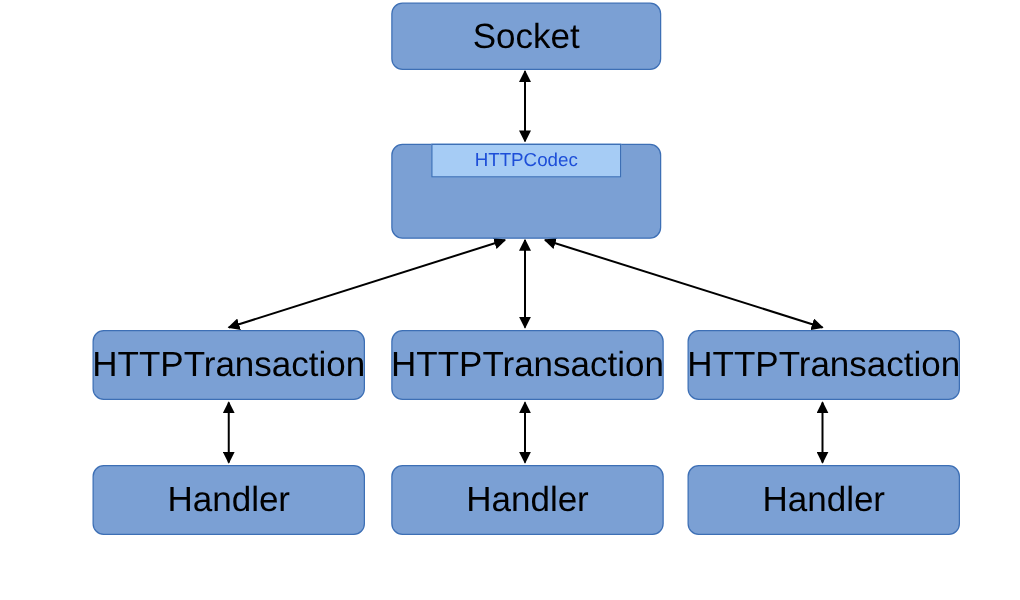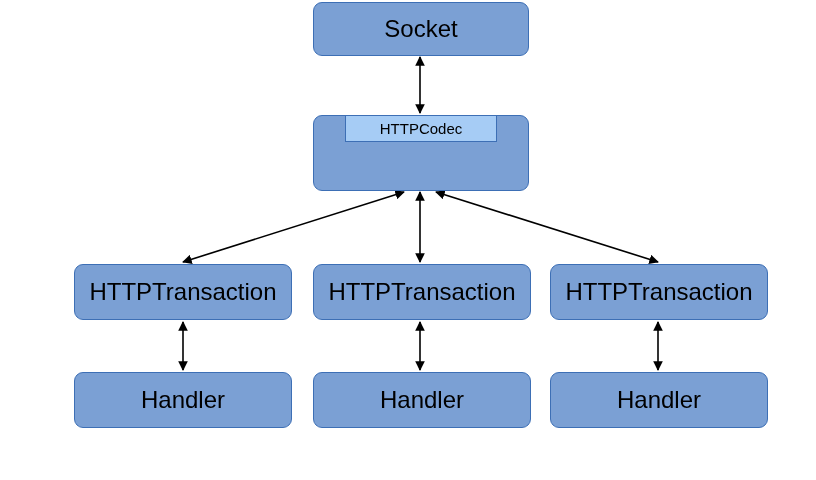--- a/index.html
+++ b/index.html
@@ -33,21 +33,21 @@
     background: #7ba0d4;
     border: 1px solid #3d6fb5;
     border-radius: 9px;
     display: flex;
     align-items: center;
     justify-content: center;
   }
   .node-label {
     color: #000000;
     font-family: "Liberation Sans", sans-serif;
-    font-size: 24px;
+    font-size: 28px;
     line-height: 1;
     white-space: nowrap;
   }
   .node-box.has-inner {
     flex-direction: column;
     align-items: center;
     justify-content: flex-start;
     padding-top: 0px;
   }
   .inner-box {
@@ -56,21 +56,21 @@
     border: 1px solid #3d6fb5;
     border-radius: 0;
     width: 152px;
     height: 27px;
     display: flex;
     align-items: center;
     justify-content: center;
     margin-top: -1px;
   }
   .inner-label {
-    color: #000000;
+    color: #1d4ed8;
     font-family: "Liberation Sans", sans-serif;
     font-size: 15px;
     line-height: 1;
     white-space: nowrap;
   }
   .node-box.has-inner .node-label {
     margin-top: 12px;
   }
 </style>
 </head>

